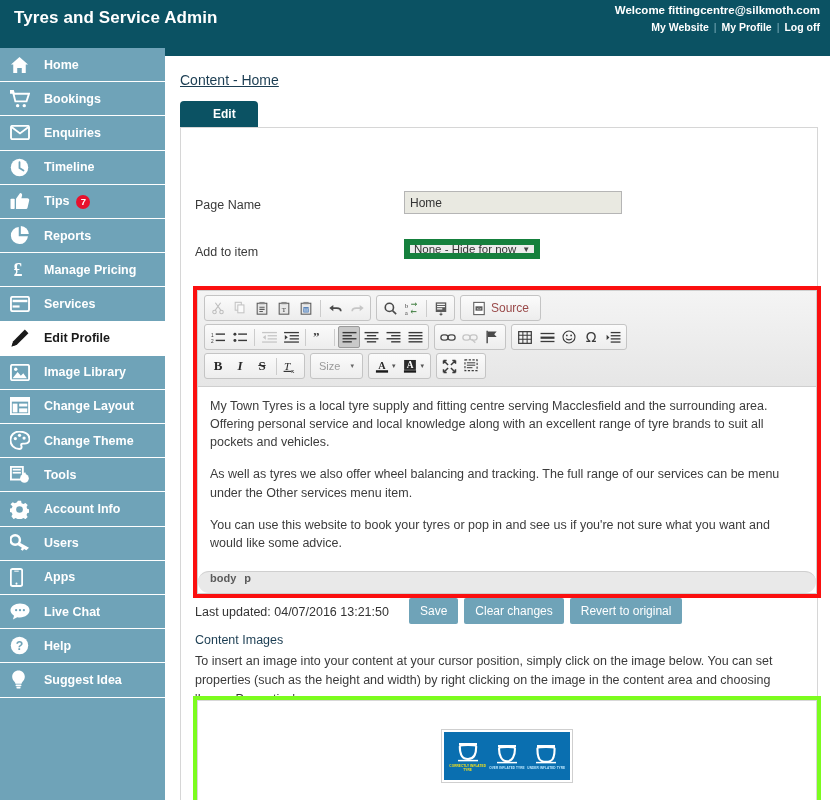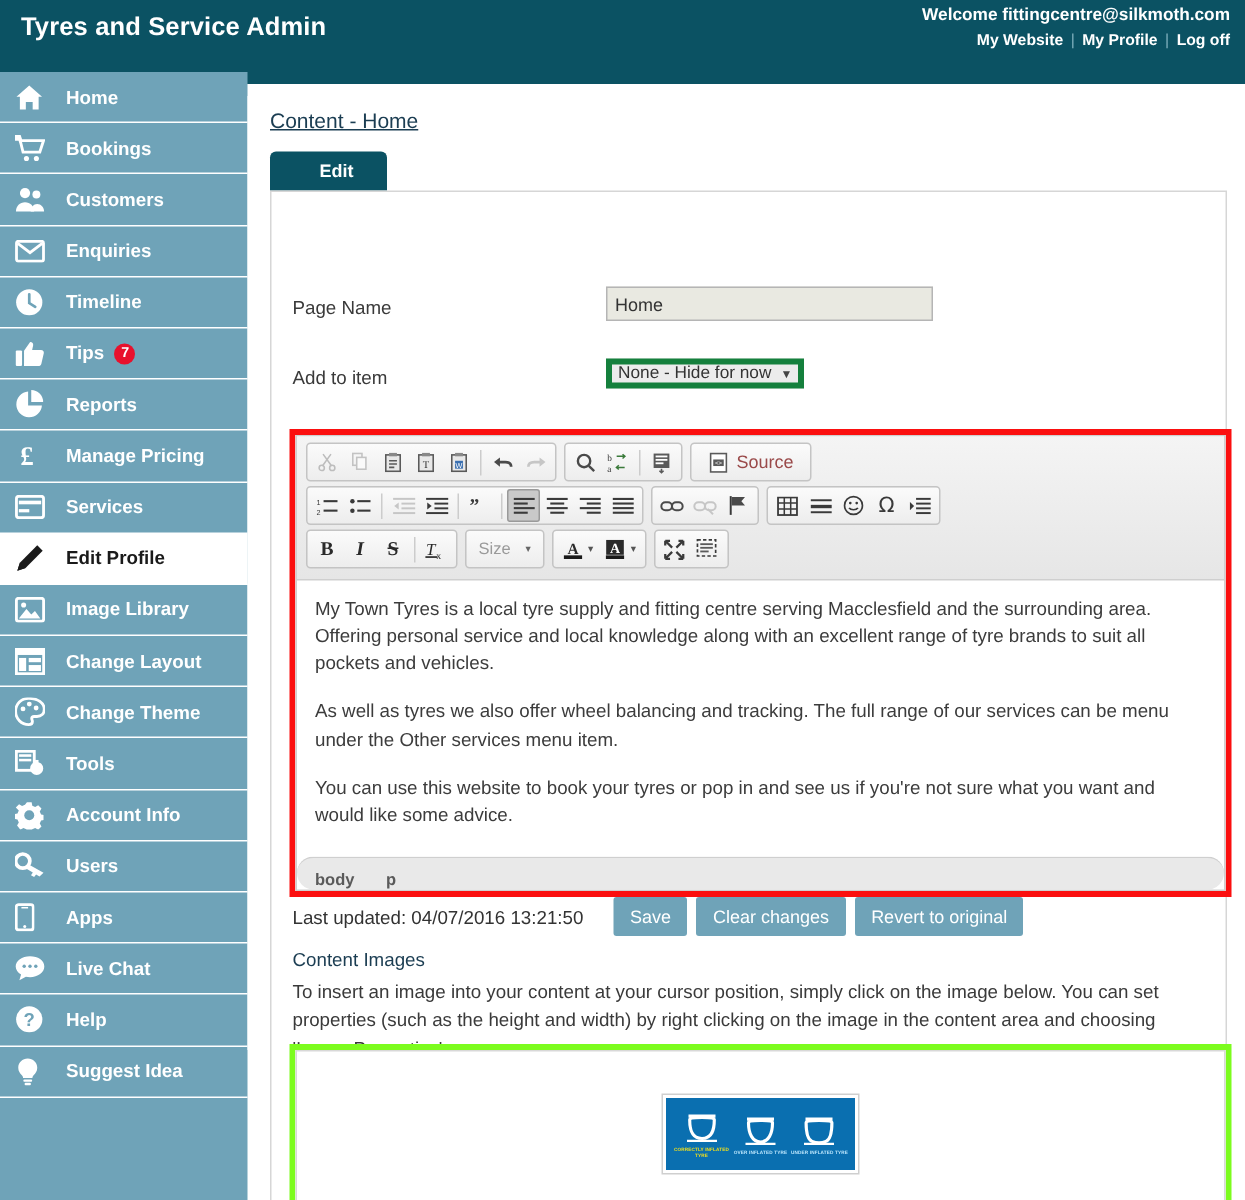--- a/index.html
+++ b/index.html
@@ -93,21 +93,21 @@
   #lbl-addmenu  { top:117px; }
 
   #input-pagename {
     position:absolute; left:223px; top:63px; width:218px; height:23px;
     background:#e9e9e1; border:1px solid #b5b5b5;
     font-family:"Liberation Sans", sans-serif; font-size:12px; color:#333;
     padding:2px 5px;
   }
   #select-addmenu {
     position:absolute; left:223px; top:111px; height:20px;
-    background:#ececec; border:4px solid #15803d;
+    background:#ececec; border:6px solid #15803d;
     font-family:"Liberation Sans", sans-serif; font-size:11.5px; color:#333;
     padding:1px 4px; display:flex; align-items:center; gap:6px;
   }
   #select-addmenu .caret { font-size:8px; color:#444; }
 
   
   #editor-highlight {
     position:absolute; left:12px; top:158px; width:628px; height:312px;
     border:4px solid #fb0f0f;
   }
@@ -142,21 +142,21 @@
   .combo { display:flex; align-items:center; gap:10px; padding:0 6px; height:22px; font-size:11px; color:#9a9a9a; }
   .combo .caret { font-size:7px; color:#666; }
 
   #editor-body {
     flex:1; padding:10px 12px 4px 12px; overflow:hidden;
     font-size:12.5px; color:#3c3c3c; line-height:1.45;
   }
   #editor-body p { margin:0 0 14px 0; }
   #editor-status {
     height:22px; background:#e9e9e9; border-top:1px solid #cfcfcf;
-    display:flex; align-items:flex-end; gap:21px; padding-left:12px;
+    display:flex; align-items:flex-start; gap:8px; padding-left:12px;
     font-size:11px; font-weight:bold; color:#5a5a5a;border-radius:11px;
   }
 
   
   #lastupdated {
     position:absolute; left:14px; top:477px;
     font-size:12.5px; color:#333;
   }
   #btn-row { position:absolute; left:228px; top:470px; display:flex; gap:6px; }
   .btn {
@@ -225,31 +225,20 @@
     </div>
     <div class="nav-item">
       <span class="ico">
         <svg width="20" height="18" viewBox="0 0 21 19">
           <path d="M0 1h3.2l1 3H20l-2.6 8H5.6L4 5.6 3.2 3H0z" fill="none" stroke="currentColor" stroke-width="2"></path>
           <circle cx="8" cy="16.5" r="1.8"></circle>
           <circle cx="15" cy="16.5" r="1.8"></circle>
         </svg>
       </span>
       <span class="lbl">Bookings</span>
-    </div>
-    <div class="nav-item">
-      <span class="ico">
-        <svg width="20" height="18" viewBox="0 0 21 19">
-          <circle cx="7" cy="5" r="3.6"></circle>
-          <path d="M0.6 18c0-4 2.8-6.6 6.4-6.6S13.4 14 13.4 18z"></path>
-          <circle cx="15" cy="6" r="2.8"></circle>
-          <path d="M11 18c0-3.2 2-5.4 4.6-5.4S20.4 14.8 20.4 18z"></path>
-        </svg>
-      </span>
-      <span class="lbl">Customers</span>
     </div>
     <div class="nav-item">
       <span class="ico">
         <svg width="20" height="15" viewBox="0 0 21 16">
           <rect x="0.9" y="0.9" width="19.2" height="14.2" rx="1.4" fill="none" stroke="currentColor" stroke-width="2"></rect>
           <path d="M1.8 2.4 10.5 9l8.7-6.6" fill="none" stroke="currentColor" stroke-width="2"></path>
         </svg>
       </span>
       <span class="lbl">Enquiries</span>
     </div>

